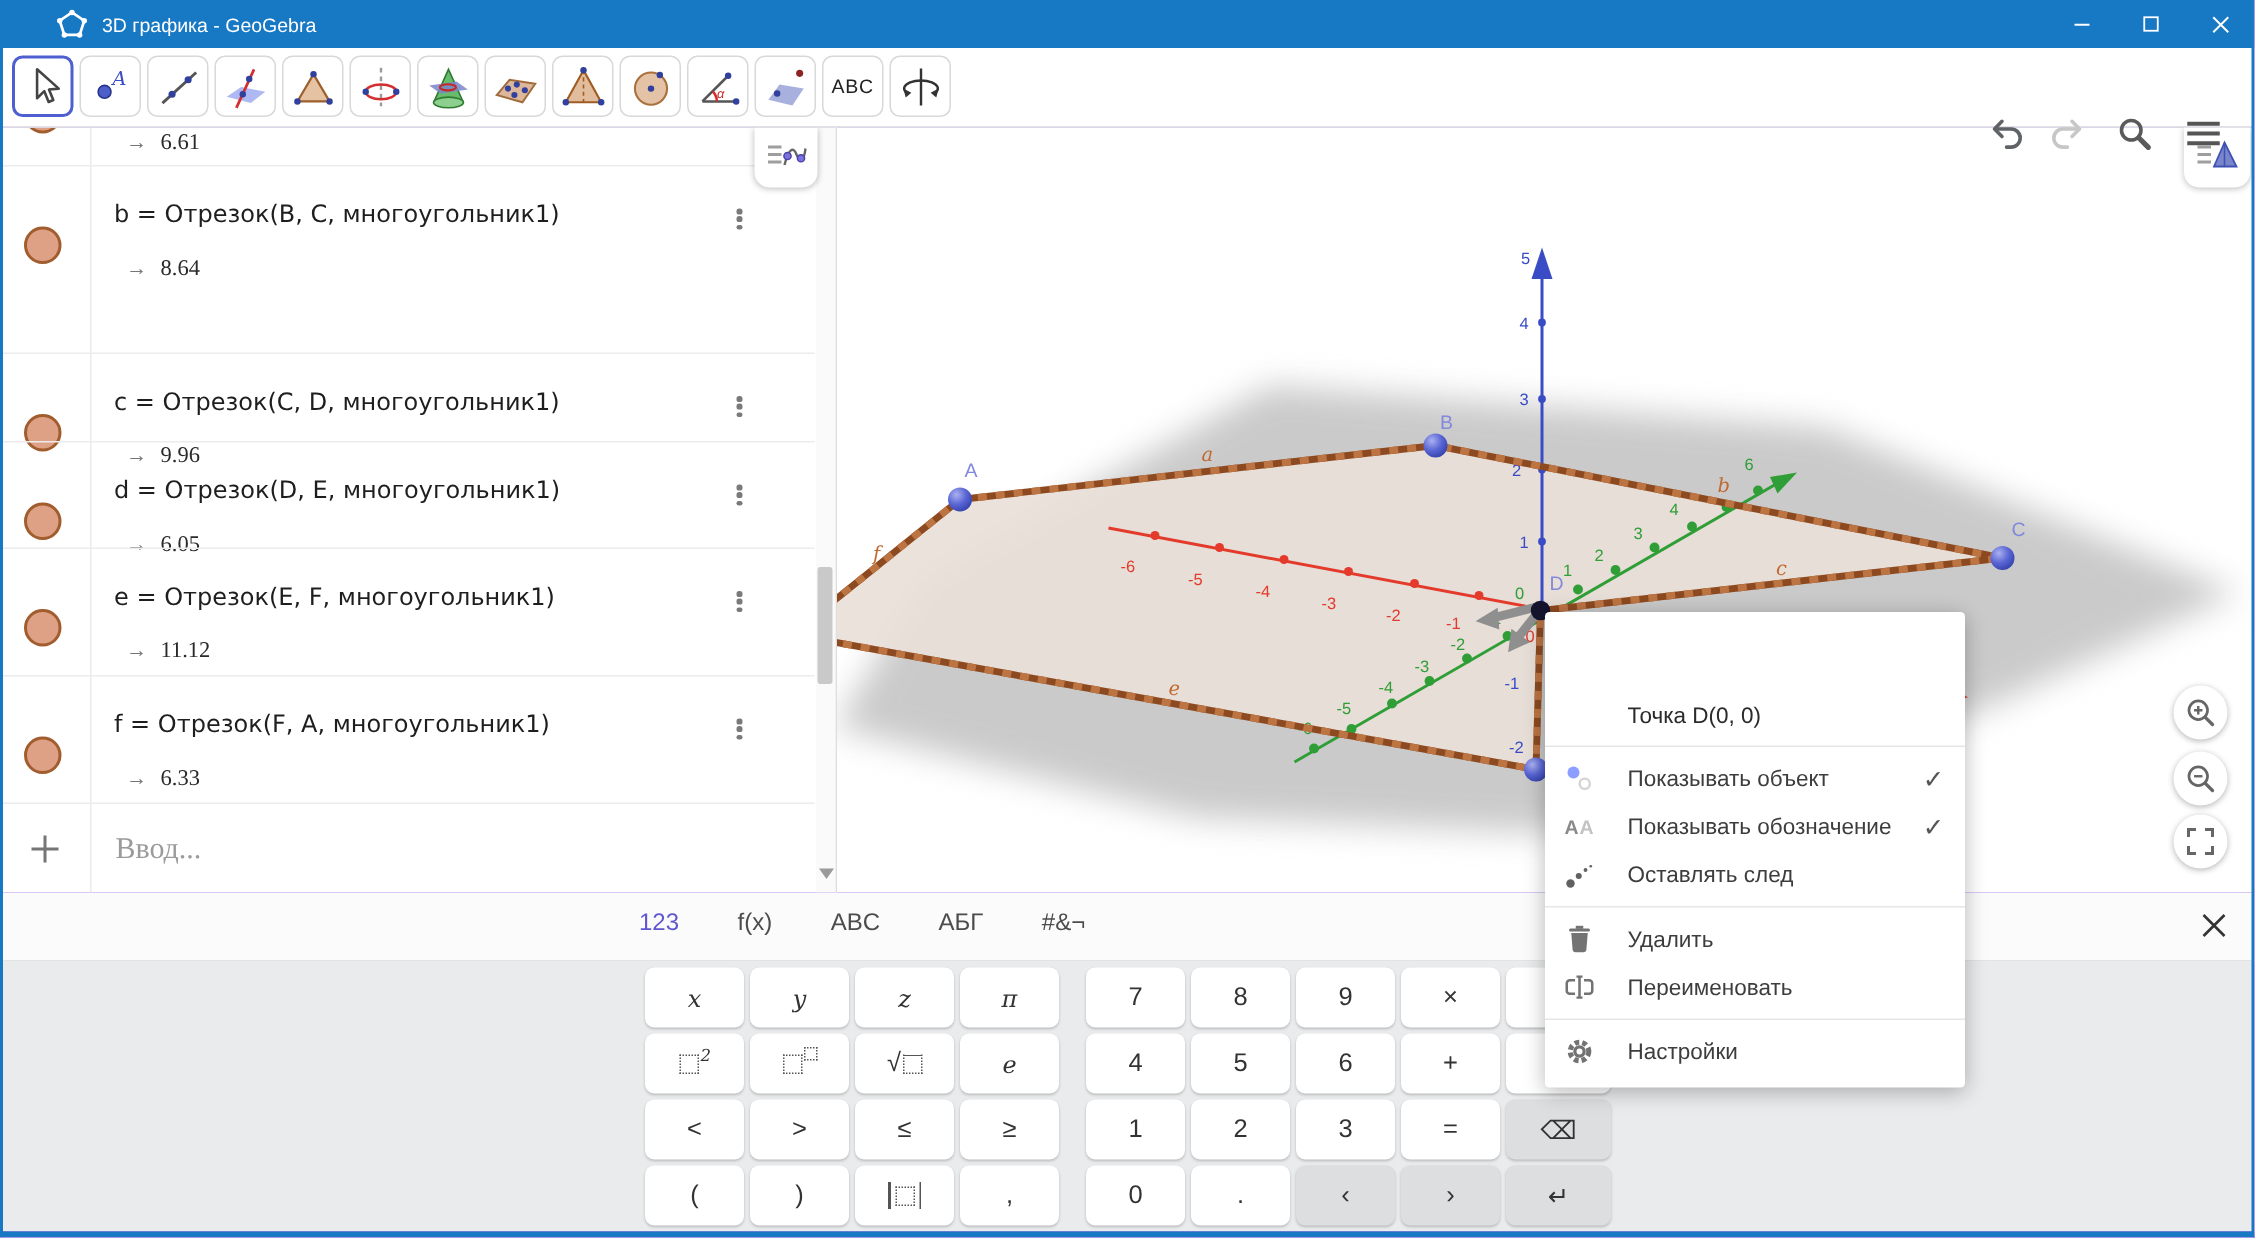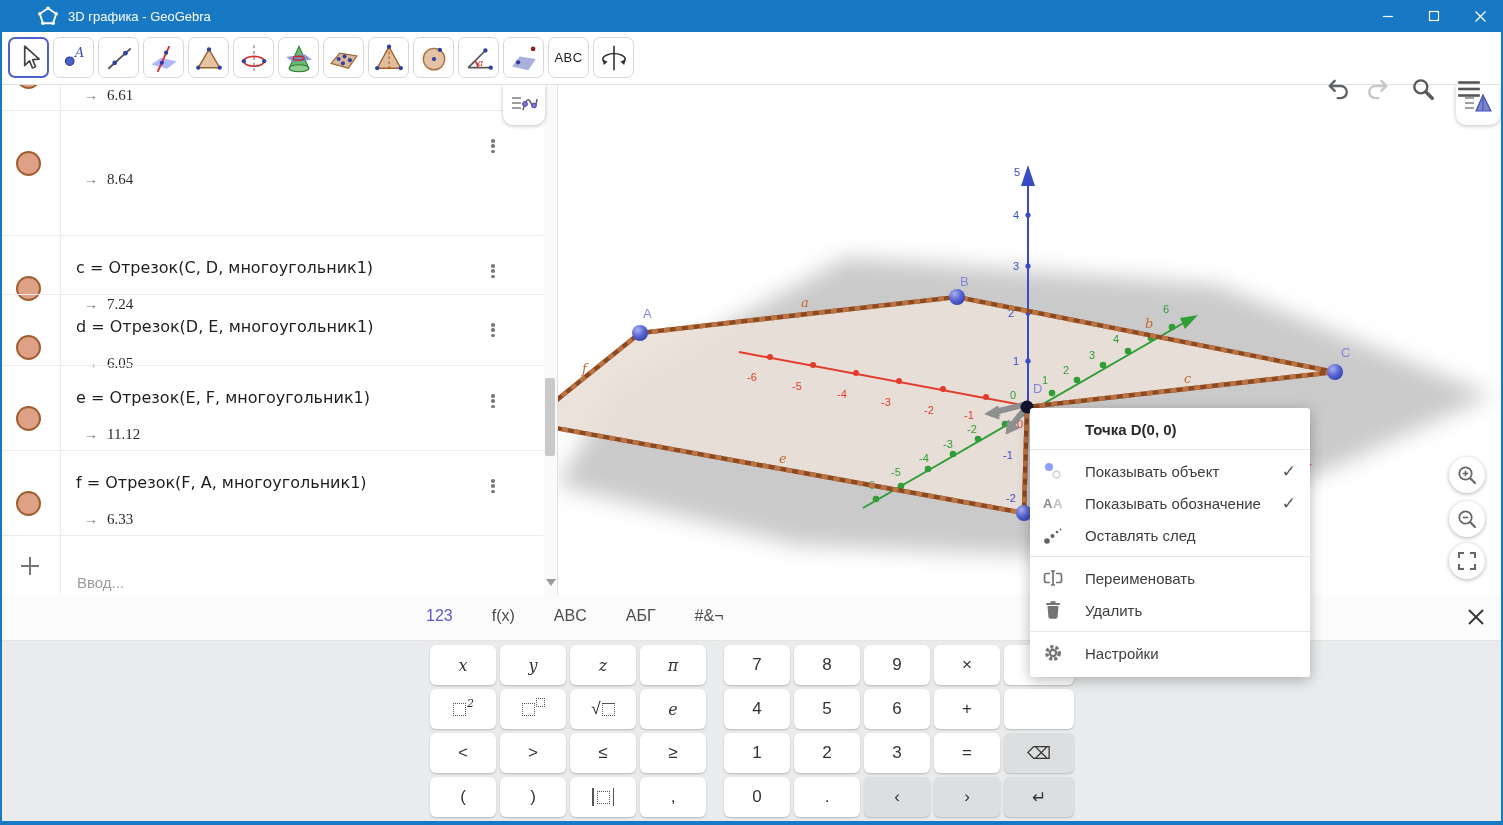--- a/index.html
+++ b/index.html
@@ -36,37 +36,37 @@
   .obj-dot{position:absolute;left:16px;top:40px;width:25px;height:25px;border-radius:50%;background:#dfa185;border:2px solid #a25d2f;box-sizing:border-box;cursor:pointer;}
   .obj-dot.cut{top:-21px;}
   .adef{position:absolute;left:76px;top:22px;font-size:16px;color:#1e1e1e;font-family:"DejaVu Sans",sans-serif;}
   .aval{position:absolute;left:84px;top:60px;font-size:15px;color:#2a2a2a;font-family:Liberation Serif, serif;}
   .aval .arr{color:#777;margin-right:9px;font-size:14px;}
   .arow.partial .aval{top:2px;}
   .kebab{position:absolute;right:42px;top:26px;width:16px;height:18px;background:none;border:none;display:flex;flex-direction:column;align-items:center;justify-content:space-between;padding:2px 0;cursor:pointer;}
   .kebab i{width:3.5px;height:3.5px;border-radius:50%;background:#7a7a7a;}
   .inp-row{position:absolute;left:0;top:450px;width:543px;height:60px;border-top:1px solid #ececec;}
   .plusbtn{position:absolute;left:18px;top:18px;width:24px;height:24px;border:none;background:none;padding:0;cursor:pointer;}
-  .alg-input{position:absolute;left:75px;top:30px;width:400px;height:30px;border:none;outline:none;font-size:15px;color:#333;font-family:Liberation Sans, sans-serif;}
+  .alg-input{position:absolute;left:75px;top:14px;width:400px;height:30px;border:none;outline:none;font-size:20px;color:#333;font-family:Liberation Serif, serif;}
   .alg-input::placeholder{color:#9b9b9b;}
   .scrollbar{position:absolute;left:544px;top:0;width:13px;height:510px;background:#fafafa;}
   .sthumb{position:absolute;left:1px;top:293px;width:10px;height:78px;background:#c9c9c9;border-radius:2px;cursor:pointer;}
   .sarrow{position:absolute;left:2px;top:494px;width:0;height:0;border-left:5px solid transparent;border-right:5px solid transparent;border-top:7px solid #9a9a9a;cursor:pointer;}
   .stylecard{position:absolute;background:#fff;border-radius:0 0 10px 10px;box-shadow:0 1px 4px rgba(0,0,0,.25);display:flex;align-items:center;justify-content:center;cursor:pointer;z-index:8;}
   .alg-style{left:503px;top:0;width:42px;height:40px;}
 
   
   .gview{position:absolute;left:557px;top:85px;width:946px;height:510px;background:#fff;z-index:4;}
   .gview svg.scene{position:absolute;left:0;top:0;}
   .g-style{left:899px;top:0;width:44px;height:40px;}
   .roundbtn{position:absolute;width:36px;height:36px;border-radius:50%;background:#fff;border:none;box-shadow:0 1px 4px rgba(0,0,0,.3);display:flex;align-items:center;justify-content:center;cursor:pointer;z-index:8;}
 
   
   .ctx{position:absolute;left:1030px;top:408px;width:280px;background:#fff;border-radius:3px;box-shadow:0 3px 14px rgba(0,0,0,.28);z-index:55;padding-bottom:8px;}
-  .ctx-title{padding:13px 2px 11px 55px;font-size:15px;font-weight:bold;color:#2b2b2b;}
+  .ctx-title{padding:13px 2px 11px 55px;font-size:15px;font-weight:normal;color:#2b2b2b;margin-top:48px;}
   .ctx-hr{border:none;border-top:1px solid #e6e6e6;margin:0;}
   .ctx-hr.mid{margin:5px 0;}
   .ctx-items{padding-top:5px;}
   .ctx-item{position:relative;height:32px;display:flex;align-items:center;cursor:pointer;}
   .ctx-ico{position:absolute;left:12px;top:5px;width:22px;height:22px;}
   .ctx-label{margin-left:55px;font-size:15px;color:#3d3d3d;white-space:nowrap;}
   .ctx-check{position:absolute;right:14px;font-size:17px;color:#555;}
 
   
   .kbd-tabs{position:absolute;left:0;top:595px;width:1503px;height:45px;background:#fbfbfb;border-bottom:1px solid #e3e3e3;z-index:20;}
@@ -255,36 +255,37 @@
 
   <div class="algebra">
     <div class="vsep"></div>
     <div id="algRows">
         <div class="arow partial" style="top: 0px; height: 25px;">
           <span class="obj-dot cut"></span>
           <div class="aval"><span class="arr">→</span><span>6.61</span></div>
         </div>
         <div class="arow bordered" style="top: 25px; height: 85px;">
           <span class="obj-dot"></span>
+          <div class="adef">b = Отрезок(B, C, многоугольник1)</div>
           <button class="kebab">
             <i></i>
             <i></i>
             <i></i>
           </button>
           <div class="aval"><span class="arr">→</span><span>8.64</span></div>
         </div>
         <div class="arow bordered" style="top: 110px; height: 85px; margin-top: 40px;">
           <span class="obj-dot"></span>
           <div class="adef">c = Отрезок(C, D, многоугольник1)</div>
           <button class="kebab">
             <i></i>
             <i></i>
             <i></i>
           </button>
-          <div class="aval"><span class="arr">→</span><span>7.24</span></div>
+          <div class="aval"><span class="arr">→</span><span>9.96</span></div>
         </div>
         <div class="arow bordered" style="top: 195px; height: 85px; margin-top: 14px;">
           <span class="obj-dot"></span>
           <div class="adef">d = Отрезок(D, E, многоугольник1)</div>
           <button class="kebab">
             <i></i>
             <i></i>
             <i></i>
           </button>
           <div class="aval"><span class="arr">→</span><span>6.05</span></div>
@@ -493,34 +494,34 @@
               <circle cx="5" cy="17" r="2.8" fill="#616161"></circle>
               <circle cx="10.5" cy="12" r="2" fill="#616161"></circle>
               <circle cx="15" cy="8" r="1.3" fill="#616161"></circle>
               <circle cx="18.5" cy="5.5" r=".9" fill="#616161"></circle>
             </svg></span>
           <span class="ctx-label">Оставлять след</span>
         </div>
         <hr class="ctx-hr mid">
         <div class="ctx-item">
           <span class="ctx-ico"><svg viewBox="0 0 22 22">
+              <path d="M5.5 7h11l-.9 11a2 2 0 0 1-2 1.8H8.4a2 2 0 0 1-2-1.8Z" fill="#737373"></path>
+              <rect x="4" y="4" width="14" height="2" rx="1" fill="#737373"></rect>
+              <rect x="8.5" y="2.2" width="5" height="2" fill="#737373"></rect>
+            </svg></span>
+          <span class="ctx-label">Удалить</span>
+        </div>
+        <div class="ctx-item">
+          <span class="ctx-ico"><svg viewBox="0 0 22 22">
               <path d="M8 6.5H4.5a2 2 0 0 0-2 2v5a2 2 0 0 0 2 2H8M14 6.5h3.5a2 2 0 0 1 2 2v5a2 2 0 0 1-2 2H14" fill="none" stroke="#737373" stroke-width="1.7"></path>
               <line x1="11" y1="4" x2="11" y2="18" stroke="#737373" stroke-width="1.7"></line>
               <line x1="9" y1="4" x2="13" y2="4" stroke="#737373" stroke-width="1.5"></line>
               <line x1="9" y1="18" x2="13" y2="18" stroke="#737373" stroke-width="1.5"></line>
             </svg></span>
           <span class="ctx-label">Переименовать</span>
-        </div>
-        <div class="ctx-item">
-          <span class="ctx-ico"><svg viewBox="0 0 22 22">
-              <path d="M5.5 7h11l-.9 11a2 2 0 0 1-2 1.8H8.4a2 2 0 0 1-2-1.8Z" fill="#737373"></path>
-              <rect x="4" y="4" width="14" height="2" rx="1" fill="#737373"></rect>
-              <rect x="8.5" y="2.2" width="5" height="2" fill="#737373"></rect>
-            </svg></span>
-          <span class="ctx-label">Удалить</span>
         </div>
         <hr class="ctx-hr mid">
         <div class="ctx-item">
           <span class="ctx-ico"><svg viewBox="0 0 22 22">
               <circle cx="11" cy="11" r="6.2" fill="none" stroke="#737373" stroke-width="3.4" stroke-dasharray="3.1 2.05"></circle>
               <circle cx="11" cy="11" r="3.1" fill="none" stroke="#737373" stroke-width="2.2"></circle>
             </svg></span>
           <span class="ctx-label">Настройки</span>
         </div>
       </div>

